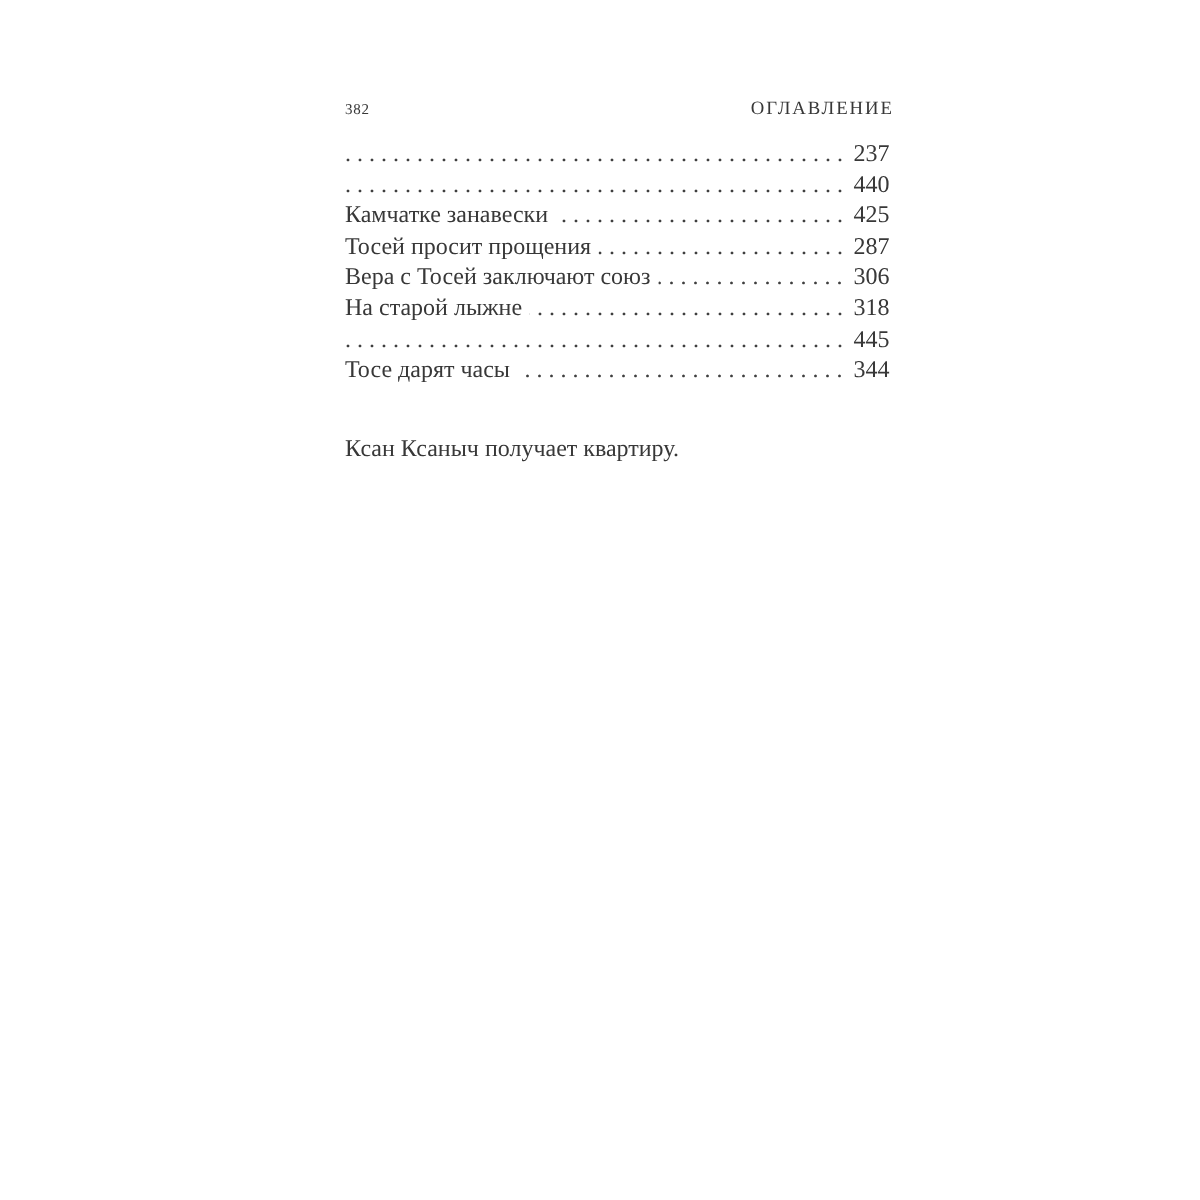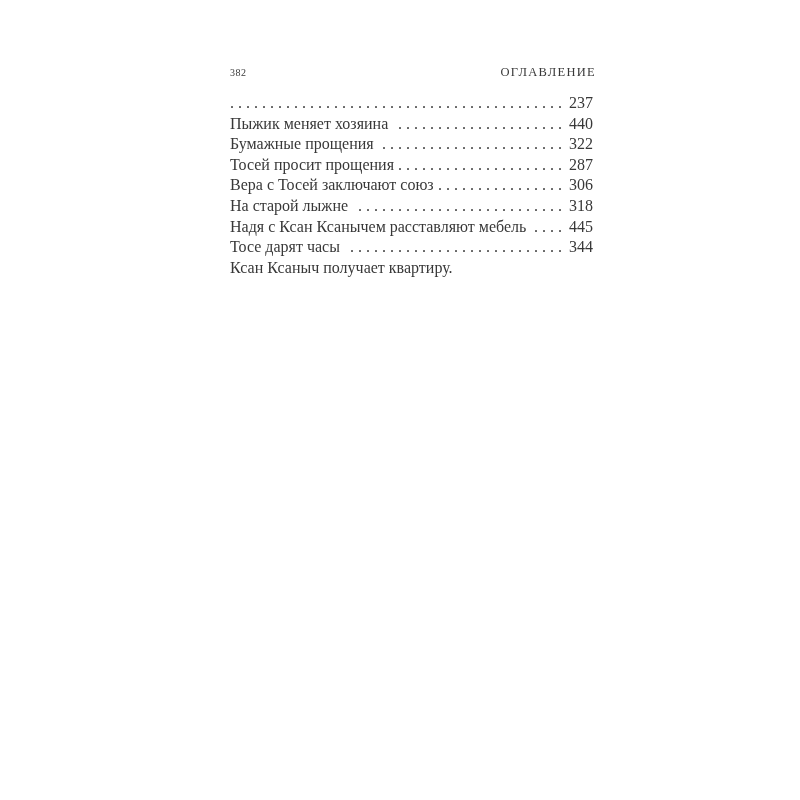--- a/index.html
+++ b/index.html
@@ -64,20 +64,21 @@
     content: ". . . . . . . . . . . . . . . . . . . . . . . . . . . . . . . . . . . . . . . . . . . . . . . . . . . . . . . . . . . . . . . . . . . . . . . . . . . .";
     color: #3f3f3f;
   }
   .num {
     flex: 0 0 auto;
     min-width: 27px;
     padding-left: 7px;
   }
   .row.no-leader .title {
     margin-right: 0;
+    margin-top: 32px;
   }
 </style>
 </head>
 <body>
 
 <div class="page">
   <div class="content">
 
     <div class="running-head">
       <span class="folio">382</span>
@@ -85,29 +86,28 @@
     </div>
 
     <div class="toc">
 
       <div class="row">
         <span class="leader"></span>
         <span class="num">237</span>
       </div>
 
       <div class="row">
-        <span class="title">Пыжик меняет хозяина</span>
         <span class="leader"></span>
         <span class="num">440</span>
       </div>
 
       <div class="row">
-        <span class="title">Бумажные прощения</span>
+        <span class="title">Камчатке занавески</span>
         <span class="leader"></span>
-        <span class="num">322</span>
+        <span class="num">425</span>
       </div>
 
       <div class="row">
         <span class="title">Тосей просит прощения</span>
         <span class="leader"></span>
         <span class="num">287</span>
       </div>
 
 
       <div class="row">
@@ -116,21 +116,20 @@
         <span class="num">306</span>
       </div>
 
       <div class="row">
         <span class="title">На старой лыжне</span>
         <span class="leader"></span>
         <span class="num">318</span>
       </div>
 
       <div class="row">
-        <span class="title">Надя с Ксан Ксанычем расставляют мебель</span>
         <span class="leader"></span>
         <span class="num">445</span>
       </div>
 
 
       <div class="row">
         <span class="title">Тосе дарят часы</span>
         <span class="leader"></span>
         <span class="num">344</span>
       </div>

